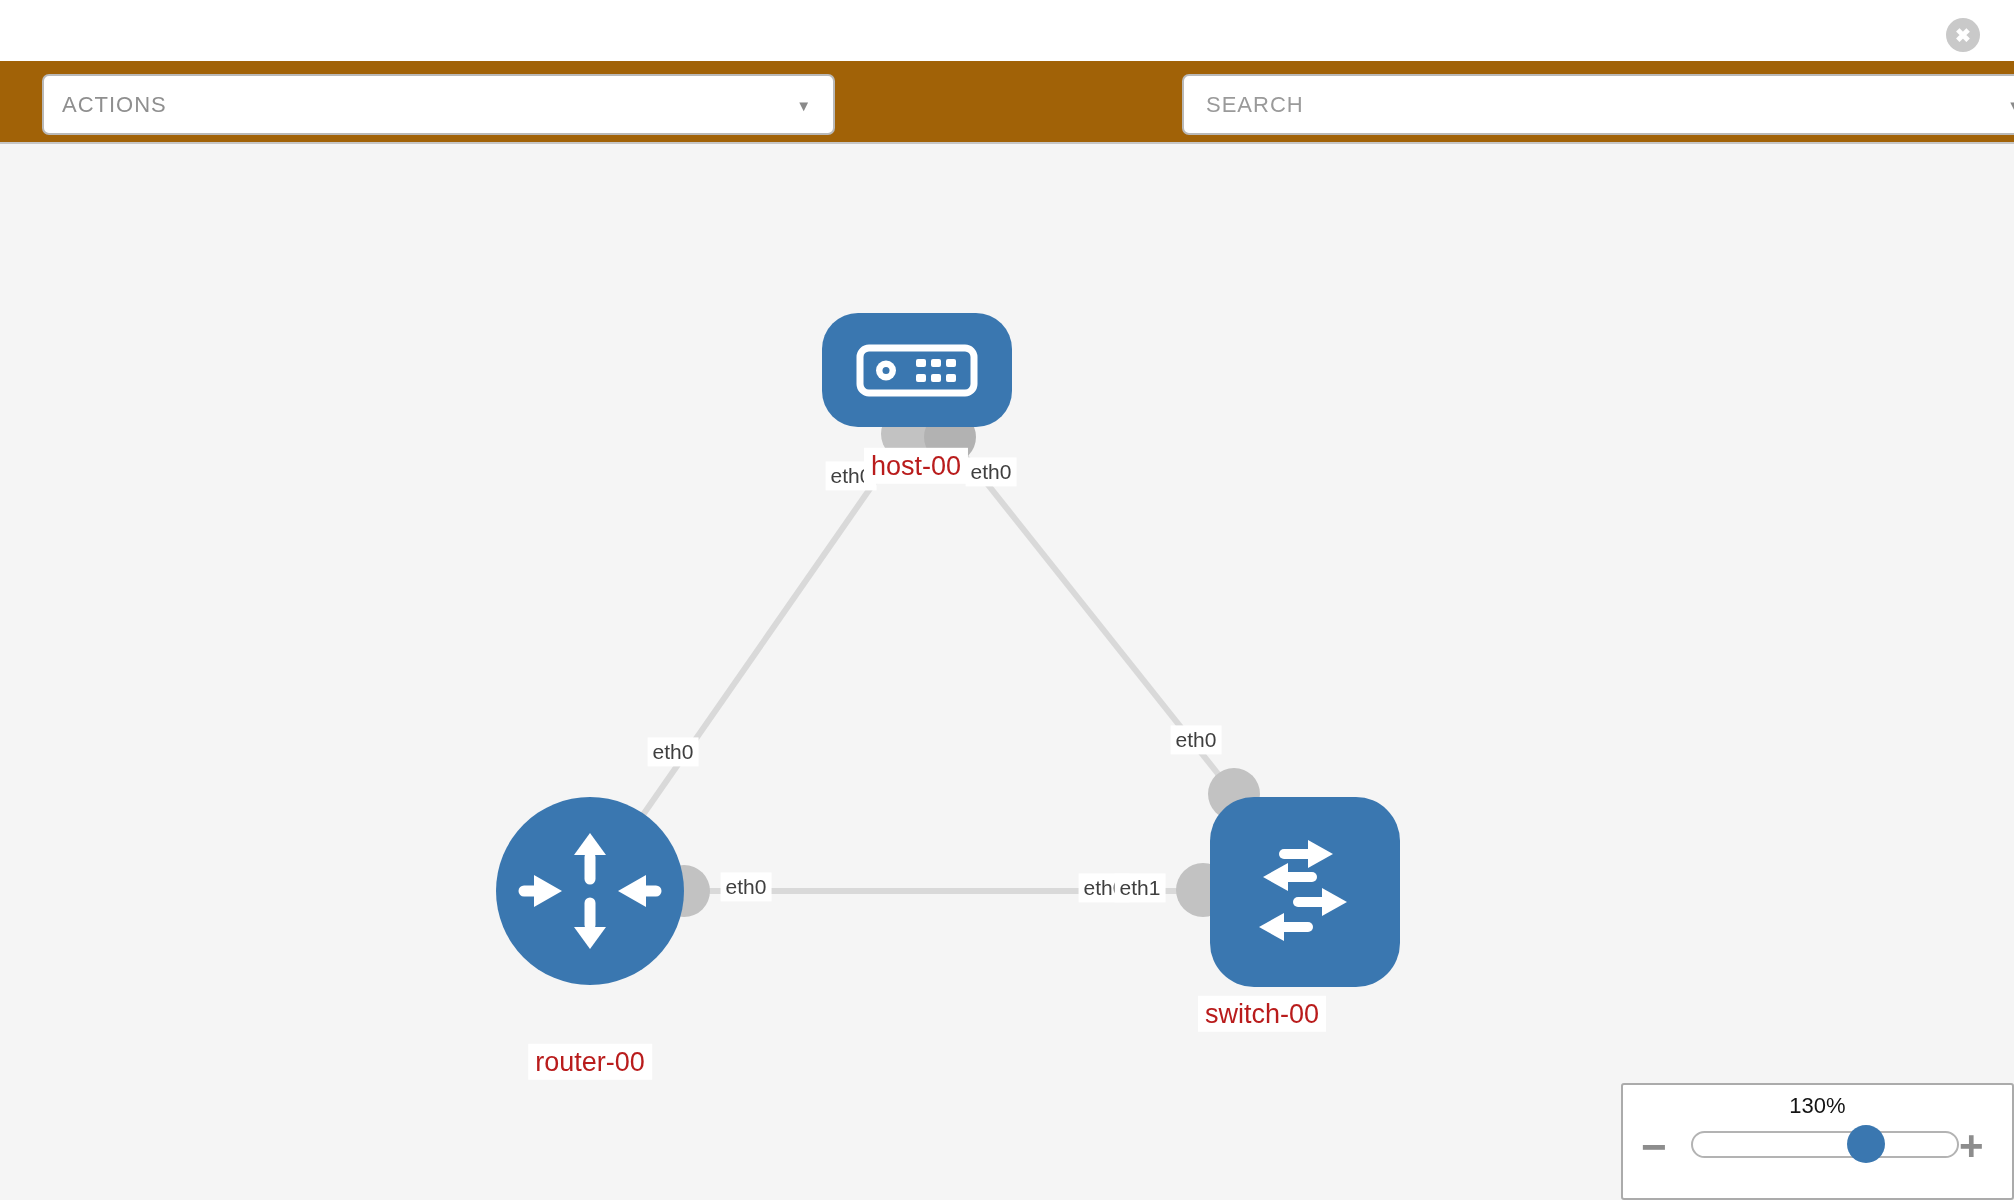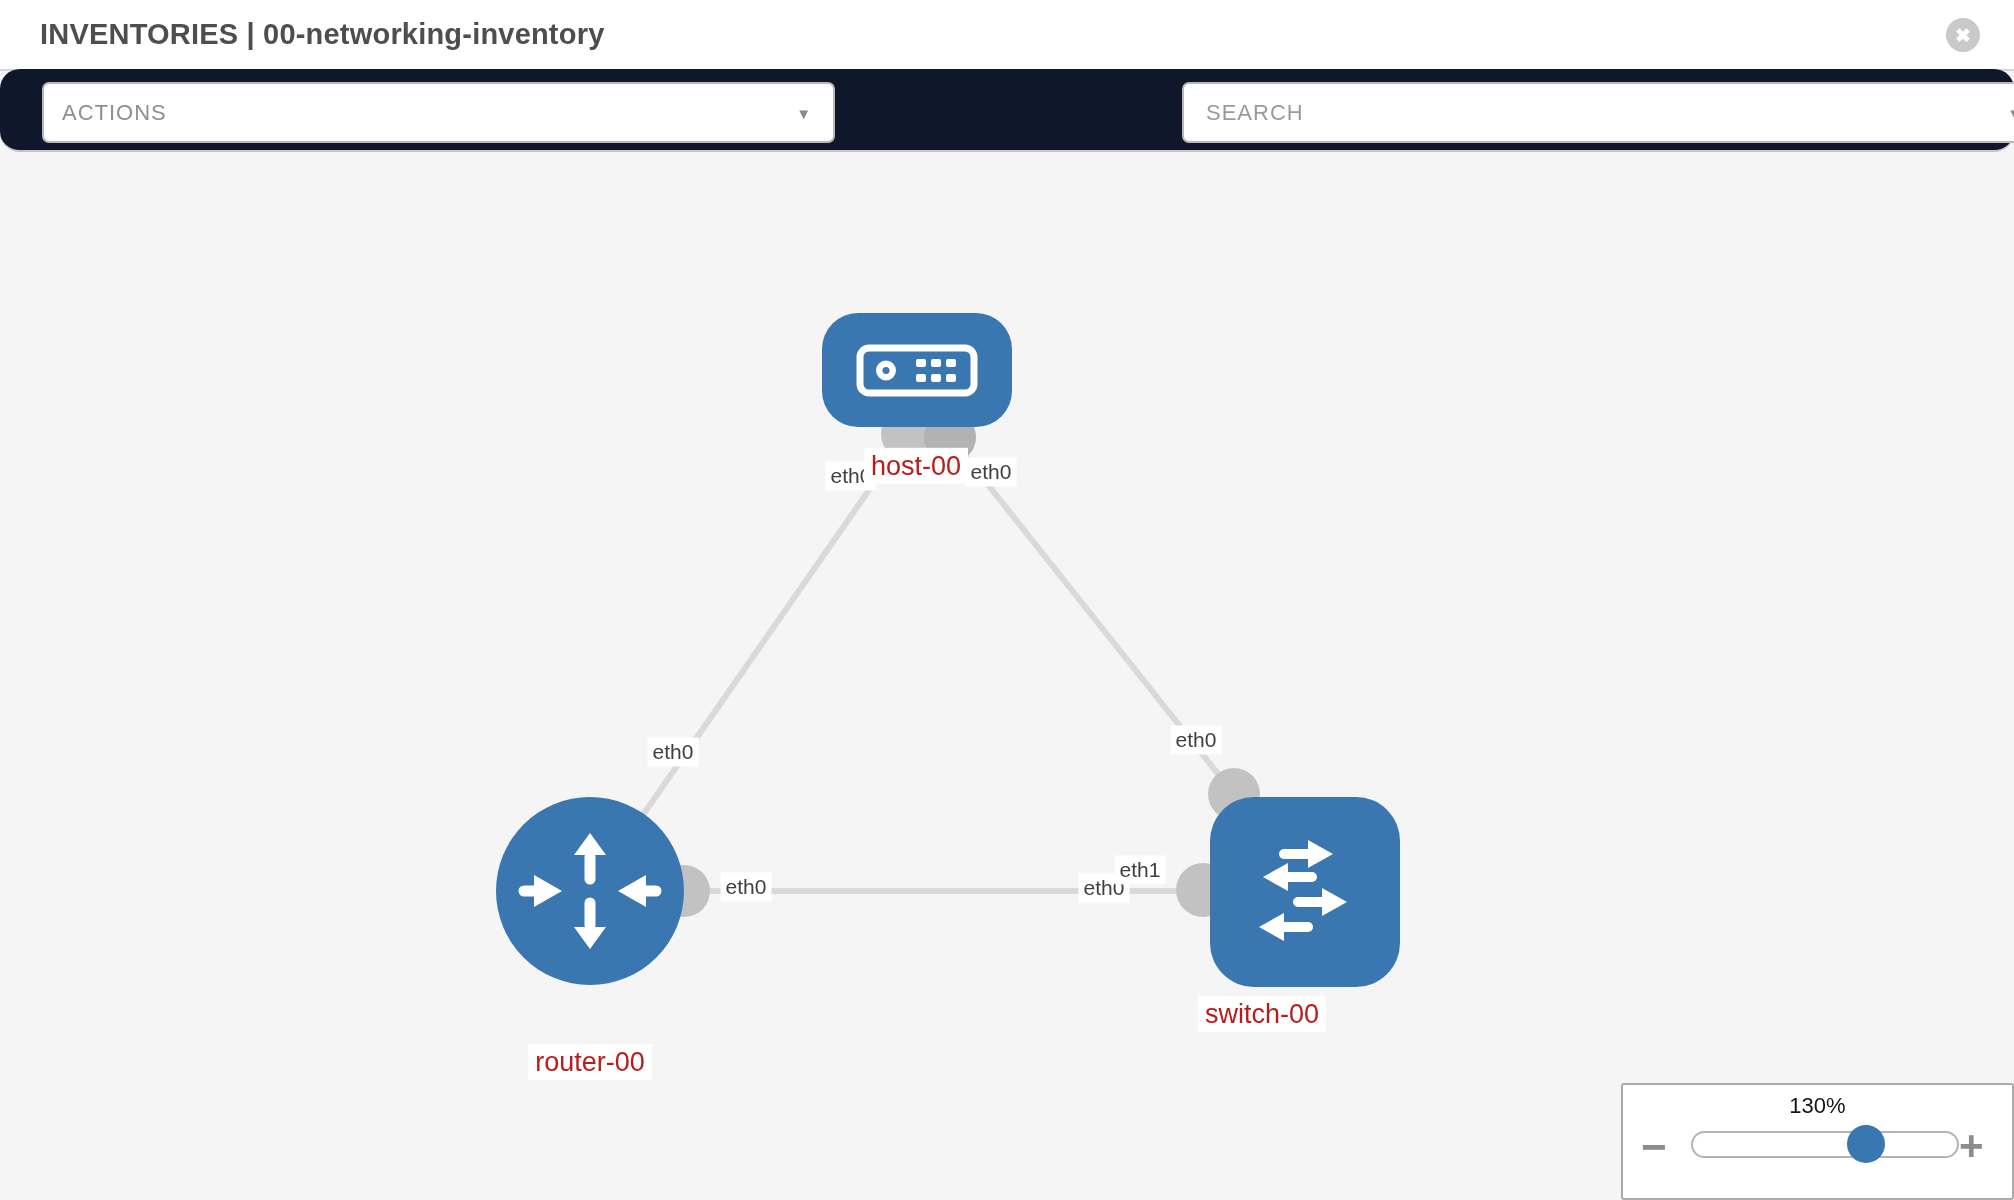--- a/index.html
+++ b/index.html
@@ -18,22 +18,22 @@
     font-size:29px;font-weight:700;color:#4e4e4e;letter-spacing:.2px;
   }
   .close-button{
     position:absolute;left:1946px;top:18px;width:34px;height:34px;border:none;
     border-radius:50%;background:#c9c9c9;cursor:pointer;
     display:flex;align-items:center;justify-content:center;padding:0;
   }
   .close-button span{color:#ffffff;font-size:19px;font-weight:700;line-height:1;}
   
   .toolbar{
-    position:absolute;top:69px;left:0;width:2014px;height:81px;
-    background:#0f172a;border-bottom:2px solid #c6c6c6;border-radius:20px;
+    position:absolute;top:61px;left:0;width:2014px;height:81px;
+    background:#a16207;border-bottom:2px solid #c6c6c6;
   }
   .combo{
     position:absolute;top:13px;height:61px;background:#ffffff;
     border:2px solid #b9b9b9;border-radius:7px;box-sizing:border-box;
     display:flex;align-items:center;cursor:pointer;
   }
   .combo .caret{
     position:absolute;right:22px;top:50%;transform:translateY(-50%);
     color:#8a8a8a;font-size:15px;
   }
@@ -81,21 +81,20 @@
   }
   .zoom-thumb{
     position:absolute;left:224px;top:40px;width:38px;height:38px;border-radius:50%;
     background:var(--c-node_blue,#2f76b5);cursor:grab;
   }
 </style>
 </head>
 <body>
 
 <div class="page-header">
-  <div class="page-title">INVENTORIES | 00-networking-inventory</div>
   <button class="close-button">
     <span>✖</span>
   </button>
 </div>
 
 <div class="toolbar">
   <div class="combo actions-combo">
     <span class="combo-label">ACTIONS</span>
     <span class="caret">▼</span>
   </div>
@@ -179,21 +178,21 @@
       </g>
     </g>
   </svg>
 
   <div class="chip" style="left:851px;top:322px;">eth0</div>
   <div class="chip" style="left:991px;top:318px;">eth0</div>
   <div class="chip" style="left:673px;top:598px;">eth0</div>
   <div class="chip" style="left:1196px;top:586px;">eth0</div>
   <div class="chip" style="left:746px;top:733px;">eth0</div>
   <div class="chip" style="left:1104px;top:734px;">eth0</div>
-  <div class="chip" style="left:1140px;top:716px;">eth1</div>
+  <div class="chip" style="left:1140px;top:734px;">eth1</div>
 
   <div class="chip node-chip" style="left:916px;top:312px;">host-00</div>
   <div class="chip node-chip" style="left:590px;top:908px;">router-00</div>
   <div class="chip node-chip" style="left:1262px;top:860px;">switch-00</div>
 </div>
 
 <div class="zoom-panel">
   <div class="zoom-level">130%</div>
   <button class="zoom-out-button">
     <span>−</span>

